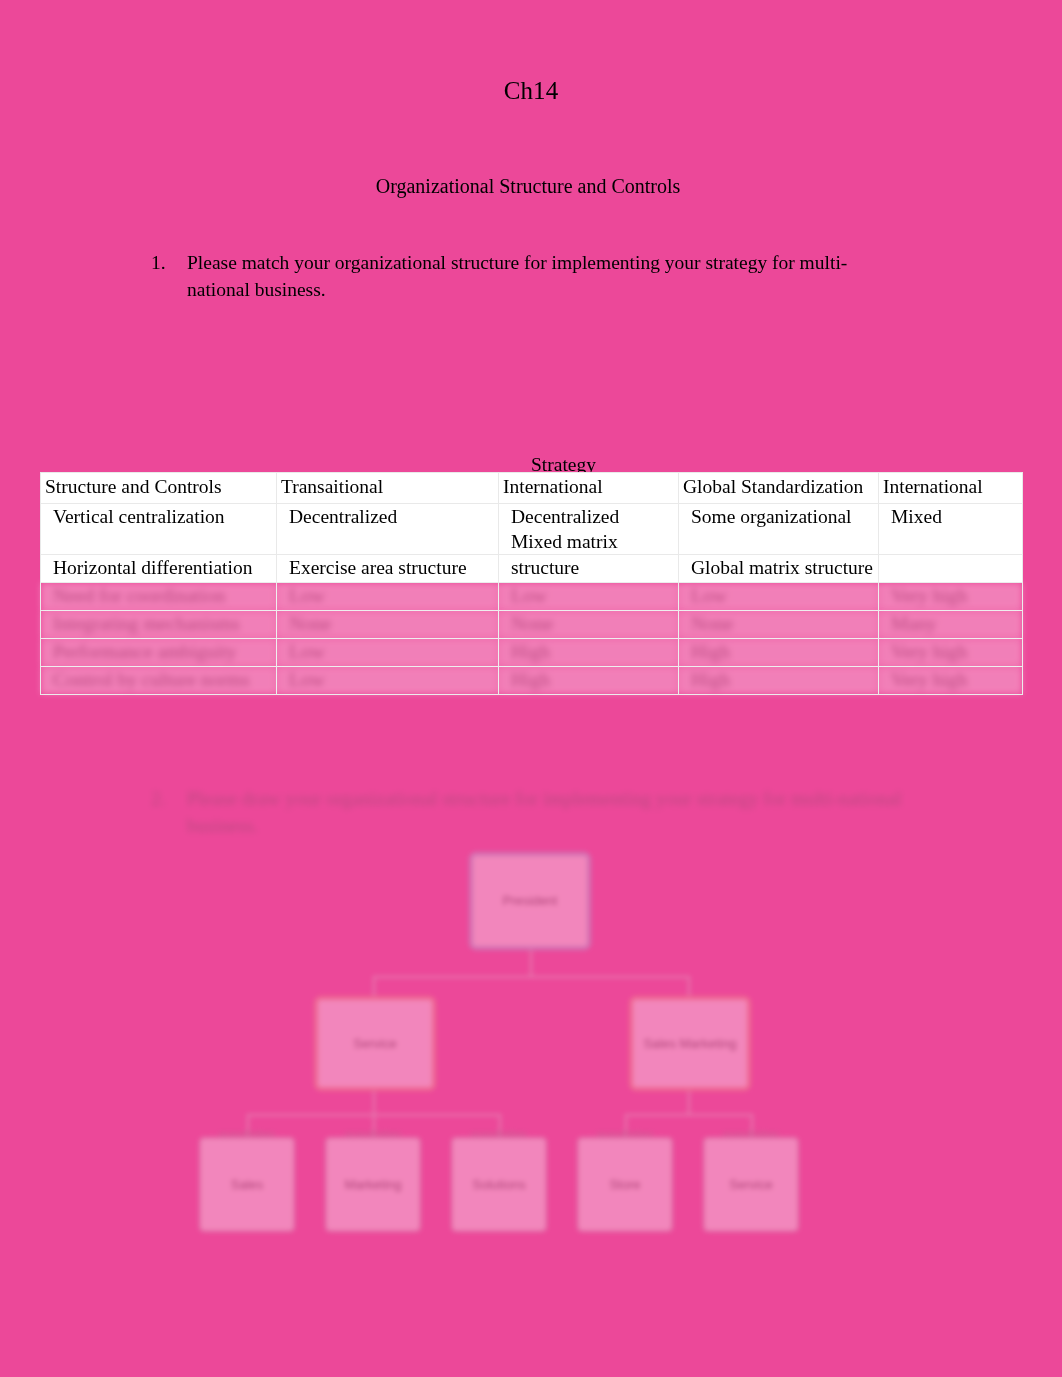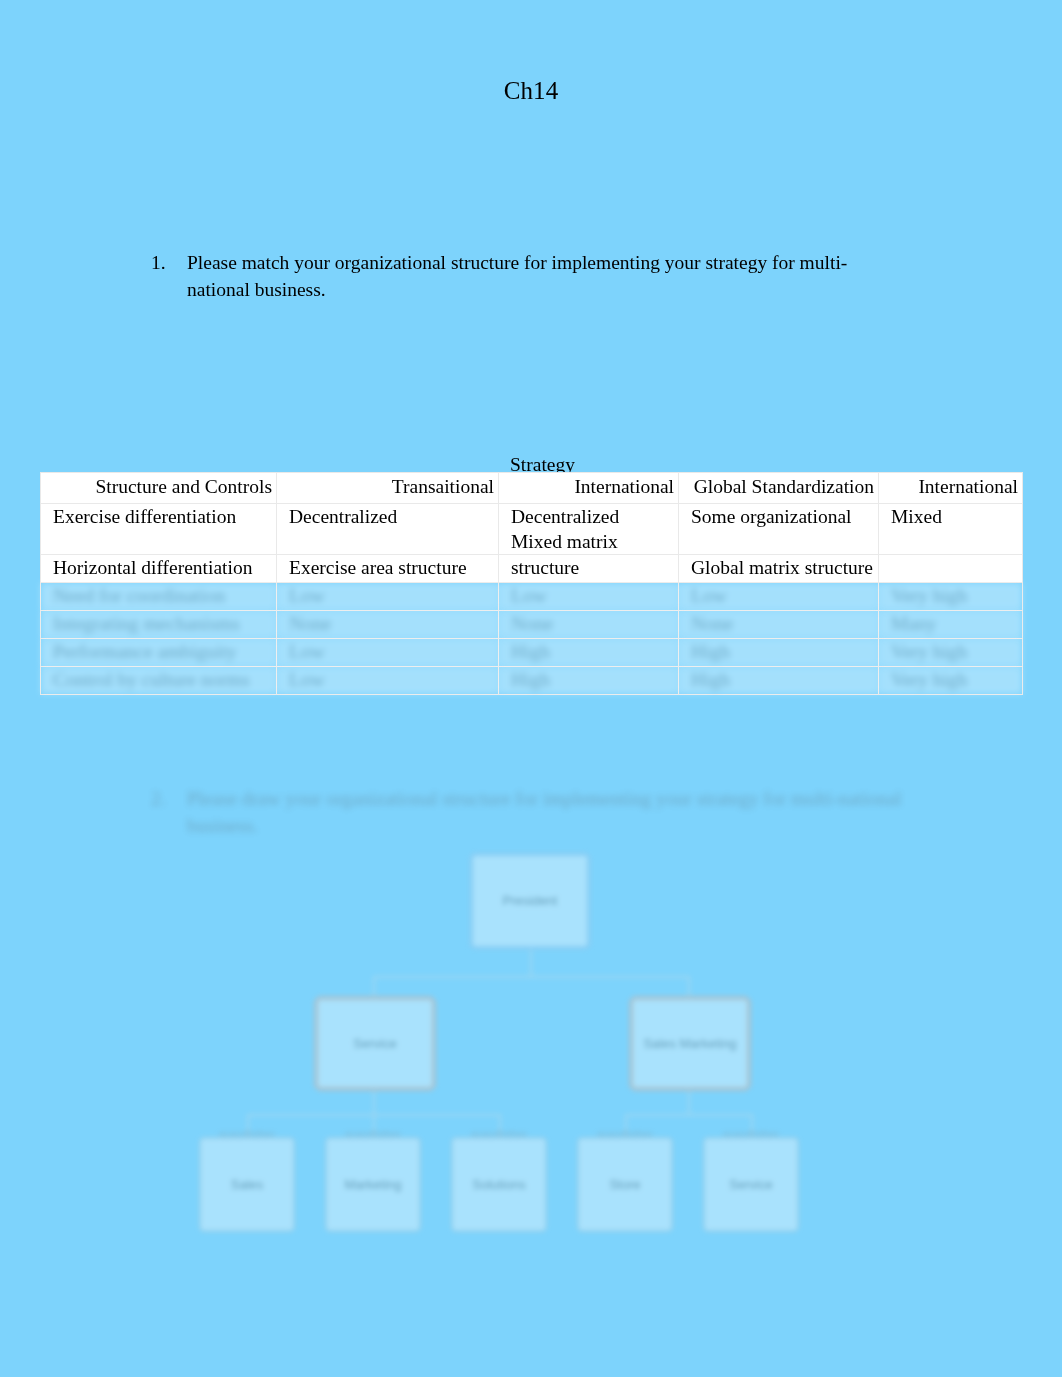--- a/index.html
+++ b/index.html
@@ -13,21 +13,21 @@
     width: 1062px;
     height: 1377px;
     position: relative;
     overflow: hidden;
   }
 
   .page {
     position: relative;
     width: 1062px;
     height: 1377px;
-    background: #7dd3fc;
+    background: #ec4899;
   }
 
   
   .title-block {
     position: absolute;
     top: 74px;
     left: 0;
     width: 1062px;
     text-align: center;
   }
@@ -81,20 +81,21 @@
 
   
   .strategy-caption {
     position: absolute;
     top: 452px;
     left: 0;
     width: 973px;
     text-align: center;
     font-size: 19.5px;
     line-height: 25px;
+    padding-left: 21px;
   }
   .strategy-caption span { position: relative; left: 56px; }
 
   
   .table-wrap {
     position: absolute;
     top: 472px;
     left: 40px;
     width: 982px;
   }
@@ -113,21 +114,21 @@
 
   table.grid th,
   table.grid td {
     border: 1px solid #e9e9e9;
     padding: 0 0 0 12px;
     vertical-align: top;
     background: #ffffff;
   }
   table.grid th {
     font-weight: normal;
-    text-align: right;
+    text-align: left;
     padding: 1px 4px 2px 4px;
     height: 27px;
   }
   table.grid td {
     height: 27px;
   }
   table.grid tr.tall td { height: 50px; }
   table.grid td .cell-line { display: block; }
 
   
@@ -185,20 +186,23 @@
 </style>
 </head>
 <body>
 
 <div class="page">
 
   <div class="title-block">
     <div class="title-line">Ch14</div>
   </div>
 
+  <div class="subtitle">
+    <span>Organizational Structure and Controls</span>
+  </div>
 
   <div class="list-item" id="item1">
     <div class="marker">1.</div>
     <div class="body">Please match your organizational structure for implementing your strategy for multi-national business.</div>
   </div>
 
   <div class="strategy-caption">
     <span>Strategy</span>
   </div>
 
@@ -216,21 +220,21 @@
           <th>Structure and Controls</th>
           <th>Transaitional</th>
           <th>International</th>
           <th>Global Standardization</th>
           <th>International</th>
         </tr>
       </thead>
       <tbody>
           <tr class="tall">
             <td>
-              <span class="cell-line">Exercise differentiation</span>
+              <span class="cell-line">Vertical centralization</span>
             </td>
             <td>
               <span class="cell-line">Decentralized</span>
             </td>
             <td>
               <span class="cell-line">Decentralized</span>
               <span class="cell-line">Mixed matrix</span>
             </td>
             <td>
               <span class="cell-line">Some organizational</span>

